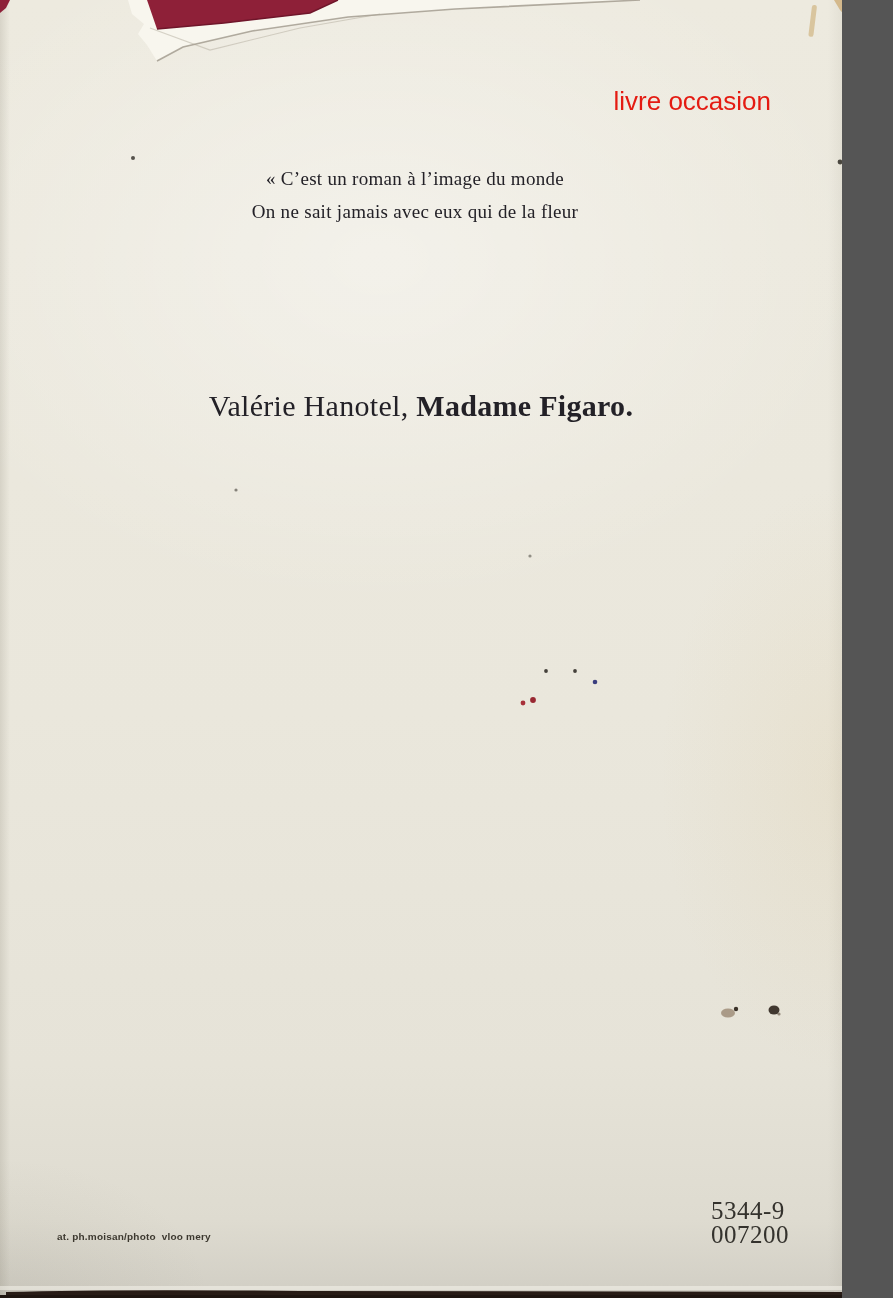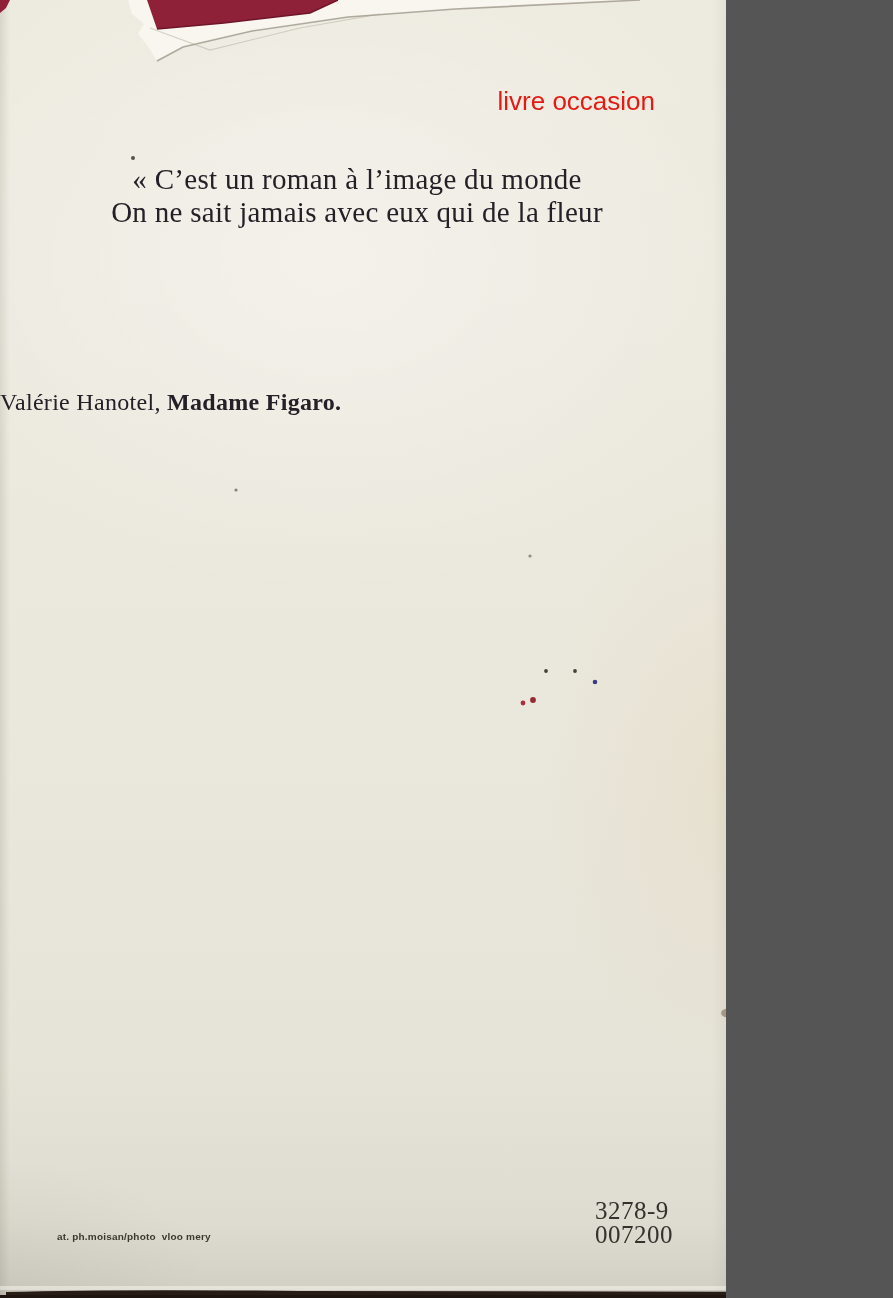--- a/index.html
+++ b/index.html
@@ -1,18 +1,18 @@
 <!DOCTYPE html>
 <html><head>
 <meta charset="utf-8">
 <style>
   html,body{margin:0;padding:0;background:#555;}
   .page{
     position:relative;
-    width:726px;height:1298px;
+    width:842px;height:1298px;
     overflow:hidden;
     font-family:"Liberation Serif", serif;
     background:
       radial-gradient(ellipse 680px 480px at 45% 20%, rgba(255,255,255,0.38), rgba(255,255,255,0) 72%),
       radial-gradient(260px 420px at 100% 60%, rgba(216,192,140,0.16), rgba(216,192,140,0) 70%),
       radial-gradient(300px 200px at 0% 100%, rgba(120,115,100,0.10), rgba(120,115,100,0) 70%),
       linear-gradient(90deg, rgba(140,135,120,0.22) 0px, rgba(140,135,120,0) 10px),
       linear-gradient(270deg, rgba(140,135,120,0.10) 0px, rgba(140,135,120,0) 14px),
       linear-gradient(180deg, #edeadf 0%, #eae7dc 55%, #e6e3d8 82%, #dedbd0 94%, #d3d0c6 99%, #c8c5bb 100%);
   }
@@ -20,26 +20,26 @@
   .stamp{
     position:absolute;top:88px;right:71px;
     font-family:"Liberation Sans", sans-serif;
     font-size:26px;line-height:26px;font-weight:400;
     color:#e41b12;z-index:5;
   }
   .quote{
     position:absolute;left:0;right:12px;top:163px;
     text-align:center;z-index:4;
     color:#232127;
-    font-size:29px;line-height:32.5px;letter-spacing:0.3px;
+    font-size:19px;line-height:32.5px;letter-spacing:0.3px;
   }
   .attribution{
     position:absolute;left:0;right:0;top:389px;
-    z-index:4;
-    color:#232127;font-size:24px;letter-spacing:0.3px;
+    text-align:center;z-index:4;
+    color:#232127;font-size:30px;letter-spacing:0.3px;
   }
   .attribution b{font-weight:700;}
   .credit{
     position:absolute;left:57px;top:1231px;z-index:4;
     font-family:"Liberation Sans", sans-serif;
     font-size:10px;font-weight:700;letter-spacing:0.2px;
     color:#3c382f;white-space:pre;
     transform:scaleY(0.95);
   }
   .codes{
@@ -105,17 +105,17 @@
   <div class="quote">
     <div>« C’est un roman à l’image du monde</div>
     <div>On ne sait jamais avec eux qui de la fleur</div>
   </div>
 
   <div class="attribution"><span>Valérie Hanotel, </span><b>Madame Figaro.</b></div>
 
   <div class="credit">at. ph.moisan/photo  vloo mery</div>
 
   <div class="codes">
-    <div>3278-9</div>
+    <div>5344-9</div>
     <div>007200</div>
   </div>
 
 </div>
 
 </body></html>

